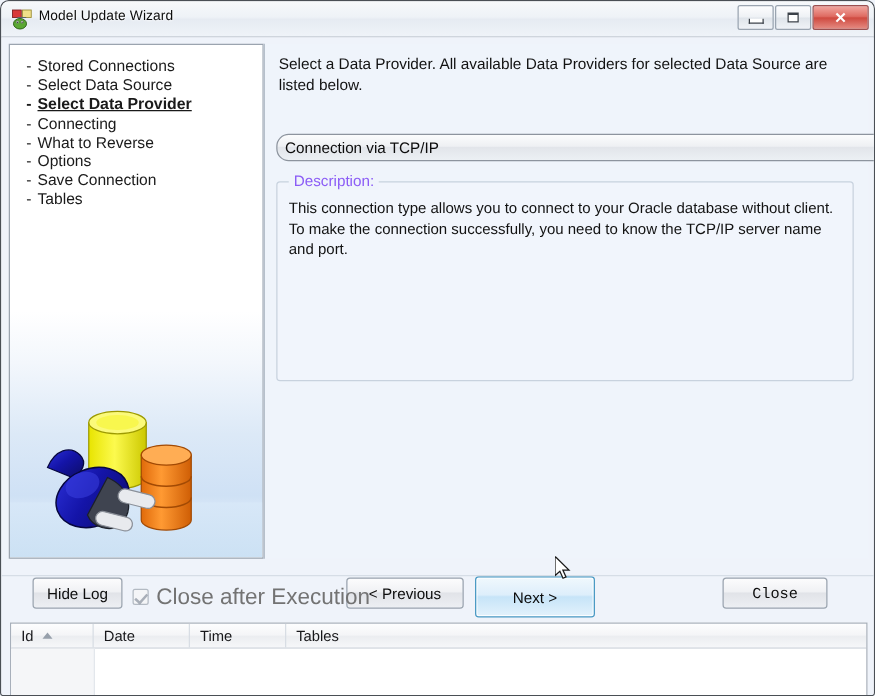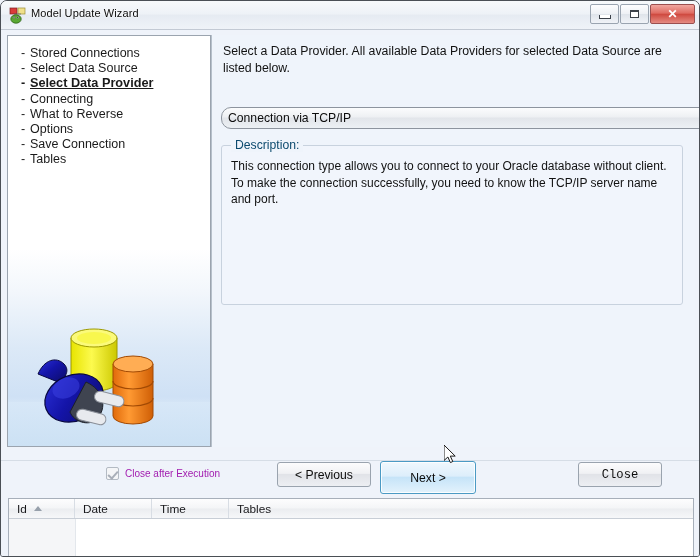--- a/index.html
+++ b/index.html
@@ -197,21 +197,21 @@
     border: 1px solid #c8d2de;
     border-radius: 3px;
     background: #f1f5fc;
   }
   .groupbox .legend {
     position: absolute;
     left: 9px; top: -8px;
     padding: 0 4px;
     background: #eff4fb;
     font-size: 12.2px;
-    color: #0c4a6e;
+    color: #8b5cf6;
   }
   .groupbox .desc {
     position: absolute;
     left: 9px; top: 12px;
     width: 440px;
     font-size: 12px;
     color: #121212;
     line-height: 16.5px;
   }
 
@@ -264,22 +264,22 @@
     content: "";
     position: absolute;
     left: 3px; top: 1px;
     width: 4px; height: 8px;
     border: solid #a8aeb8;
     border-width: 0 2px 2px 0;
     transform: rotate(42deg);
   }
   .chk .lbl {
     margin-left: 6px;
-    font-size: 10px;
-    color: #a21caf;
+    font-size: 18px;
+    color: #737373;
   }
 
   .sep {
     position: absolute;
     left: 0; top: 430px;
     width: 700px; height: 1px;
     background: #d6dde6;
   }
 
   
@@ -470,20 +470,21 @@
           <span class="arrow"></span>
         </div>
 
         <div class="groupbox">
           <div class="legend">Description:</div>
           <div class="desc">This connection type allows you to connect to your Oracle database without client. To make the connection successfully, you need to know the TCP/IP server name and port.</div>
         </div>
       </div>
 
       <div class="buttonbar">
+        <div class="btn" style="left:25px; top:34px; width:72px;">Hide Log</div>
 
         <div class="btn" style="left:276px; top:34px; width:94px;">&lt; Previous</div>
 
         <div class="btn hover" style="left:379px; top:33px; width:96px; height:33px;">Next &gt;</div>
 
 
         <div class="btn" style="left:577px; top:34px; width:84px;font-family:Liberation Mono, monospace;">Close</div>
       </div>
 
       <div class="chk">

